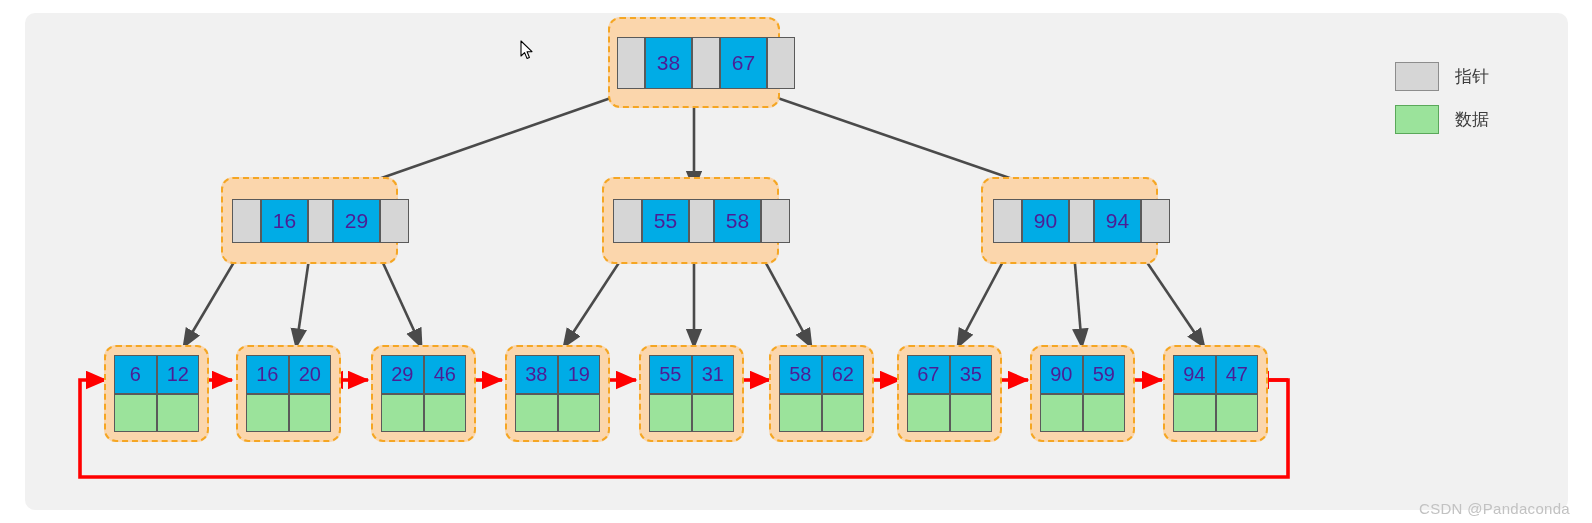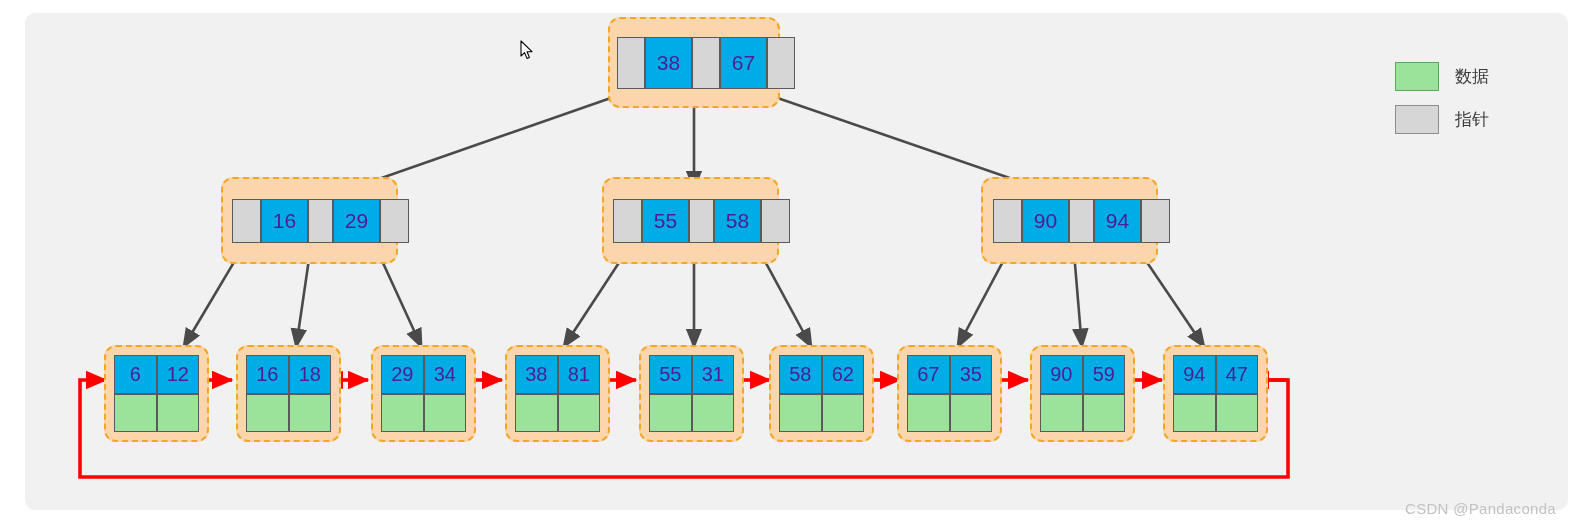--- a/index.html
+++ b/index.html
@@ -93,21 +93,21 @@
   .legend-swatch.page  { background: #fbd6ac; border: 2px dashed #f5a623; border-radius: 7px; }
   .legend-label {
     font-size: 17px;
     color: #3c3c3c;
     font-family: "Liberation Sans", sans-serif;
     white-space: nowrap;
   }
   
   #watermark {
     position: absolute;
-    right: 36px;
+    right: 22px;
     bottom: 6px;
     font-size: 15px;
     color: #c2c2c2;
     font-family: "Liberation Sans", sans-serif;
     letter-spacing: 0.3px;
   }
   
   #mouse-cursor {
     position: absolute;
     left: 520px;
@@ -217,37 +217,37 @@
   <div class="leaf-grid" style="left:114px; top:355px; width:85px; height:77px;">
     <div class="cell key">6</div>
     <div class="cell key">12</div>
     <div class="cell data"></div>
     <div class="cell data"></div>
   </div>
 
   <div class="page-block" style="left:236px; top:345px; width:105px; height:97px;"></div>
   <div class="leaf-grid" style="left:246px; top:355px; width:85px; height:77px;">
     <div class="cell key">16</div>
-    <div class="cell key">18</div>
+    <div class="cell key">20</div>
     <div class="cell data"></div>
     <div class="cell data"></div>
   </div>
 
   <div class="page-block" style="left:371px; top:345px; width:105px; height:97px;"></div>
   <div class="leaf-grid" style="left:381px; top:355px; width:85px; height:77px;">
     <div class="cell key">29</div>
-    <div class="cell key">34</div>
+    <div class="cell key">46</div>
     <div class="cell data"></div>
     <div class="cell data"></div>
   </div>
 
   <div class="page-block" style="left:505px; top:345px; width:105px; height:97px;"></div>
   <div class="leaf-grid" style="left:515px; top:355px; width:85px; height:77px;">
     <div class="cell key">38</div>
-    <div class="cell key">81</div>
+    <div class="cell key">19</div>
     <div class="cell data"></div>
     <div class="cell data"></div>
   </div>
 
   <div class="page-block" style="left:639px; top:345px; width:105px; height:97px;"></div>
   <div class="leaf-grid" style="left:649px; top:355px; width:85px; height:77px;">
     <div class="cell key">55</div>
     <div class="cell key">31</div>
     <div class="cell data"></div>
     <div class="cell data"></div>
@@ -280,27 +280,27 @@
   <div class="page-block" style="left:1163px; top:345px; width:105px; height:97px;"></div>
   <div class="leaf-grid" style="left:1173px; top:355px; width:85px; height:77px;">
     <div class="cell key">94</div>
     <div class="cell key">47</div>
     <div class="cell data"></div>
     <div class="cell data"></div>
   </div>
 
   <div id="legend">
     <div class="legend-row">
+      <div class="legend-swatch ptr"></div>
+      <div class="legend-label">指针</div>
+    </div>
+    <div class="legend-row">
       <div class="legend-swatch data"></div>
       <div class="legend-label">数据</div>
     </div>
-    <div class="legend-row">
-      <div class="legend-swatch ptr"></div>
-      <div class="legend-label">指针</div>
-    </div>
   </div>
 
   <div id="watermark">CSDN @Pandaconda</div>
 
   <svg id="mouse-cursor" viewBox="0 0 14 20" xmlns="http://www.w3.org/2000/svg">
     <path d="M1,1 L1,16 L4.6,12.6 L7,18.4 L9.4,17.4 L7.1,11.8 L12,11.6 z" fill="#ffffff" stroke="#000000" stroke-width="1.1" stroke-linejoin="round"></path>
   </svg>
 
 </div>
 

